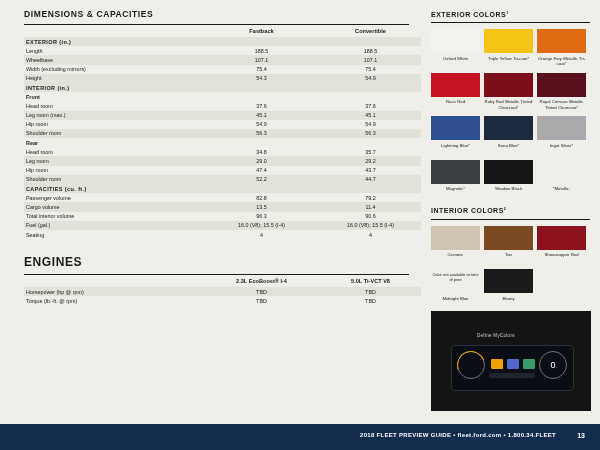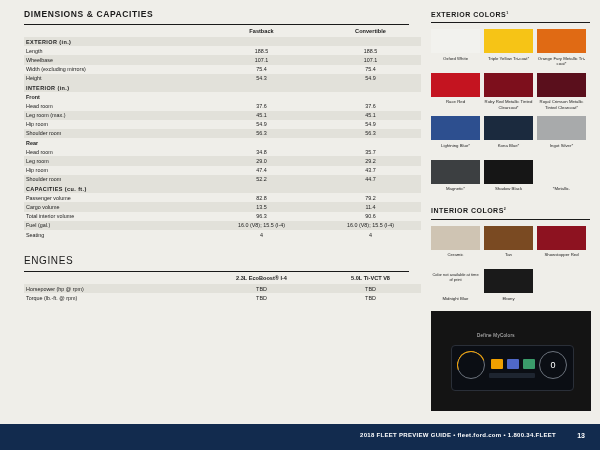--- a/index.html
+++ b/index.html
@@ -68,22 +68,22 @@
     letter-spacing: 0.4px;
   }
   tr.sub td {
     font-weight: bold;
     font-size: 5.4px;
   }
   tr.alt { background: #e2e1da; }
   tr.shade { background: #e2e1da; }
   .sup { font-size: 3.6px; vertical-align: super; }
   .engines-title {
-    font-size: 10px;
-    font-weight: normal;
+    font-size: 12px;
+    font-weight: bold;
     letter-spacing: 0.6px;
     color: #1a1a1a;
     padding: 16px 0 5px 24px;
   }
   
   .right-col {
     position: absolute;
     left: 421px;
     top: 0;
     width: 179px;

